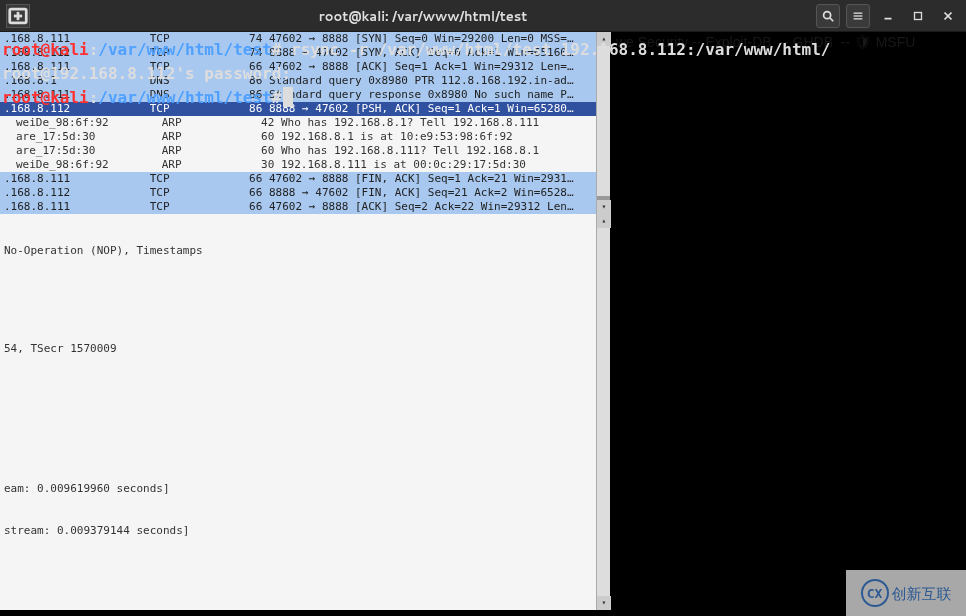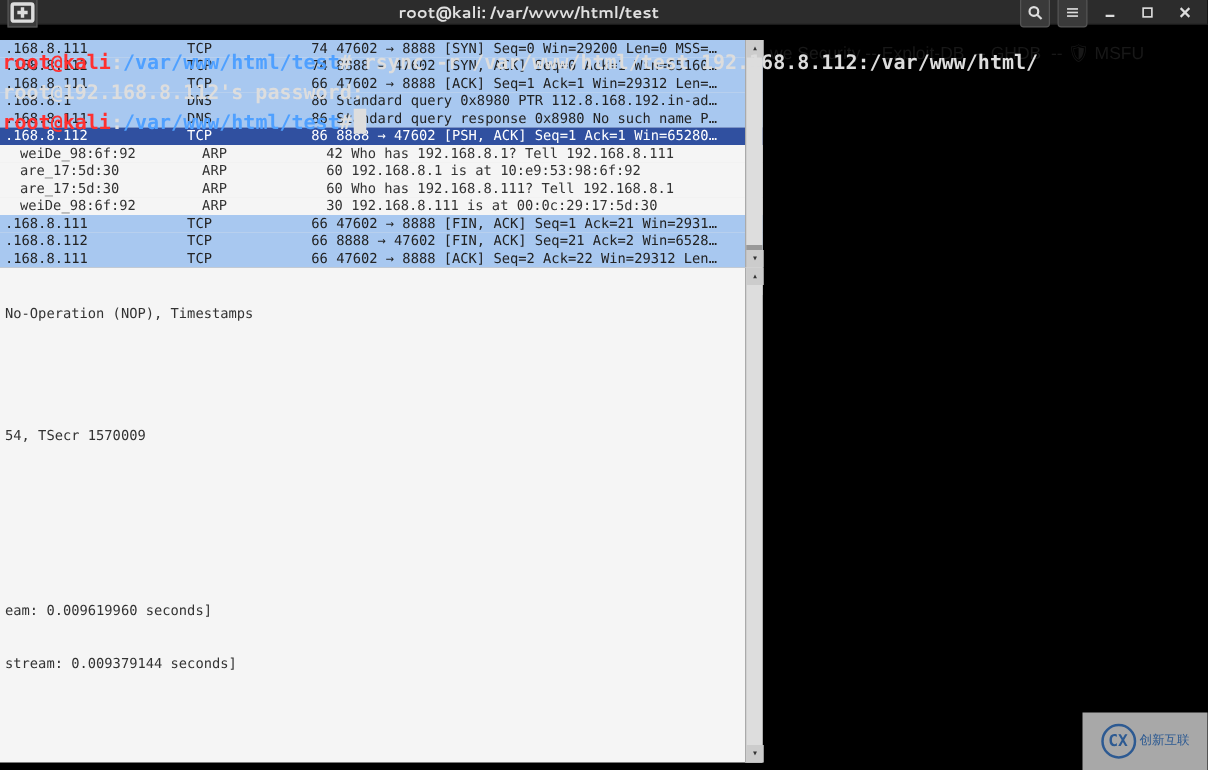--- a/index.html
+++ b/index.html
@@ -8,21 +8,21 @@
       height: 616px; 
       background: #000;
       font-family: "DejaVu Sans Mono", "Liberation Mono", monospace;
       font-size: 14px;
       overflow: hidden;
       color: #c0c0c0;
     }
     
     
     .titlebar {
-      height: 20px;
+      height: 32px;
       background: #2c2c2c;
       display: flex;
       align-items: center;
       padding: 0 6px;
       border-bottom: 1px solid #1a1a1a;
       position: relative;
       z-index: 100;
     }
     .titlebar-left {
       display: flex;
@@ -173,21 +173,21 @@
       padding: 2px;
       white-space: pre;
       font-family: sans-serif;
     }
     
     
     .watermark {
       position: absolute;
       bottom: 0;
       right: 0;
-      width: 100px;
+      width: 120px;
       height: 46px;
       background: #f0f0f0;
       display: flex;
       align-items: center;
       justify-content: center;
       z-index: 200;
       opacity: 0.7;
     }
     .watermark-inner {
       display: flex;
@@ -201,21 +201,21 @@
       border-radius: 50%;
       display: flex;
       align-items: center;
       justify-content: center;
       color: #4080d0;
       font-size: 13px;
       font-weight: bold;
     }
     .watermark-text {
       font-family: sans-serif;
-      font-size: 10px;
+      font-size: 15px;
       color: #4080d0;
       line-height: 1;
     }
   </style>
 </head>
 <body>
 
 <div class="titlebar">
   <div class="titlebar-left">
     <div class="new-tab-btn">

